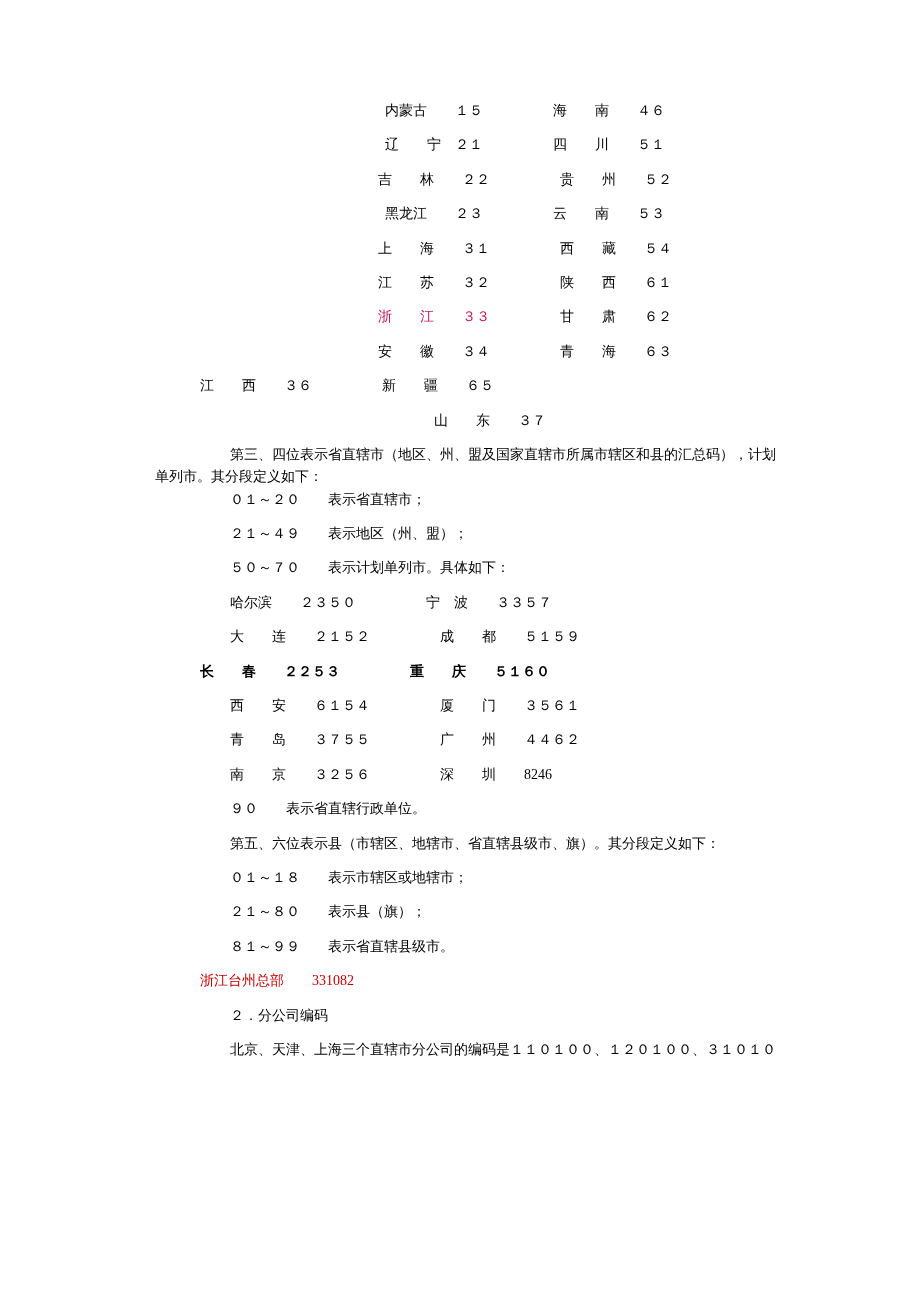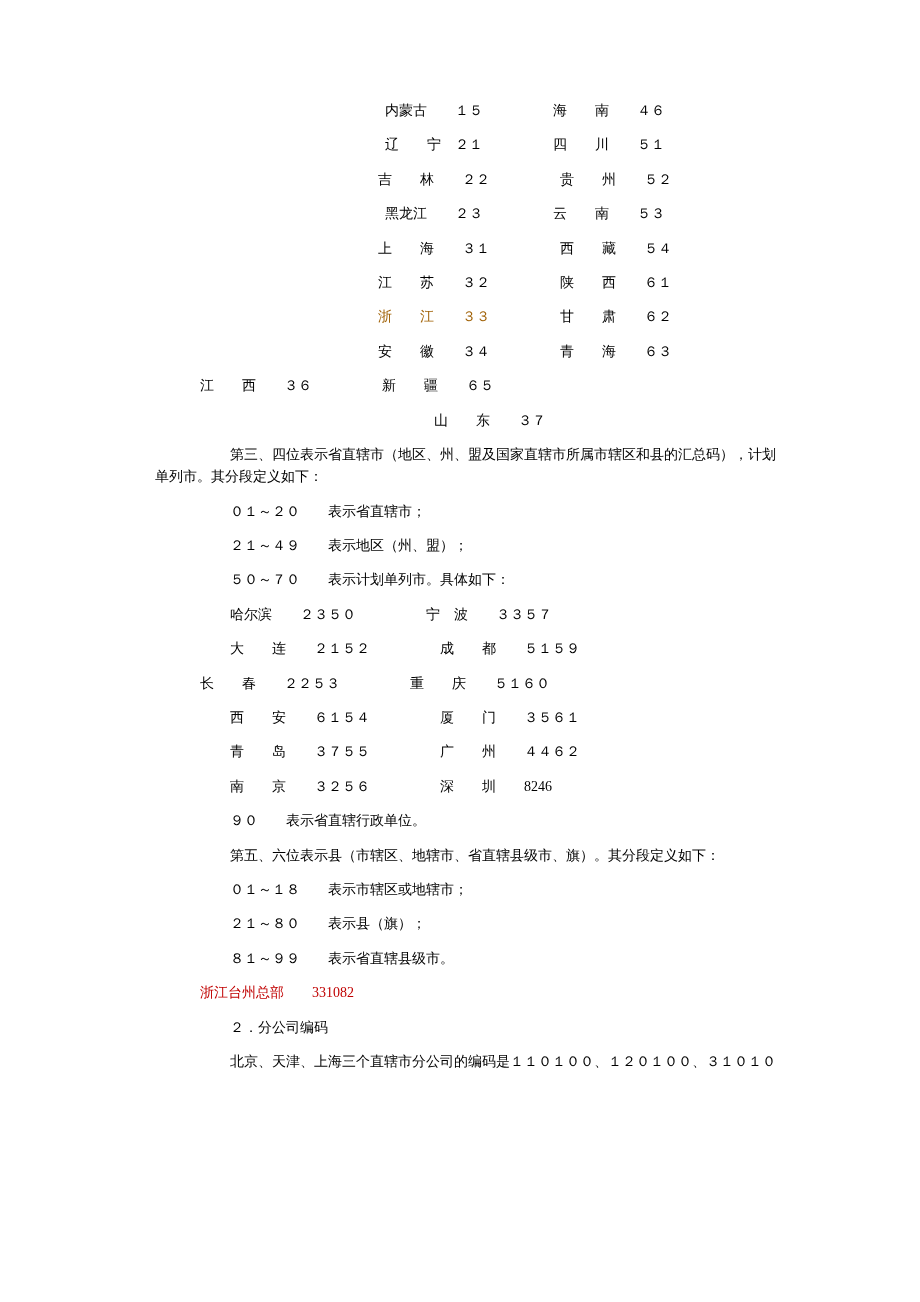--- a/index.html
+++ b/index.html
@@ -22,44 +22,44 @@
       text-align: center;
     }
     .indent-less {
       padding-left: 100px;
     }
     .para {
       margin-bottom: 12px;
       padding-left: 130px;
     }
     .para-wrap {
-      margin-bottom: 12px;
     }
     .para-wrap-first {
       text-indent: 130px;
     }
     .no-indent {
       padding-left: 55px;
       text-indent: 0;
     }
     .red {
-      color: #a16207;
+      color: #be185d;
     }
     .red-text {
       color: #c00000;
       padding-left: 100px;
       margin-bottom: 12px;
     }
     .city-row {
       margin-bottom: 12px;
       white-space: pre;
       padding-left: 130px;
     }
     .city-row.outdent {
       padding-left: 100px;
+      font-weight: bold;
     }
   </style>
 </head>
 <body>
 
 <div id="provinces-container">
     <div class="province-row indent"><span>内蒙古　　１５</span><span>　　　　　</span><span>海　　南　　４６</span></div>
     <div class="province-row indent"><span>辽　　宁　２１</span><span>　　　　　</span><span>四　　川　　５１</span></div>
     <div class="province-row indent"><span>吉　　林　　２２</span><span>　　　　　</span><span>贵　　州　　５２</span></div>
     <div class="province-row indent"><span>黑龙江　　２３</span><span>　　　　　</span><span>云　　南　　５３</span></div>

